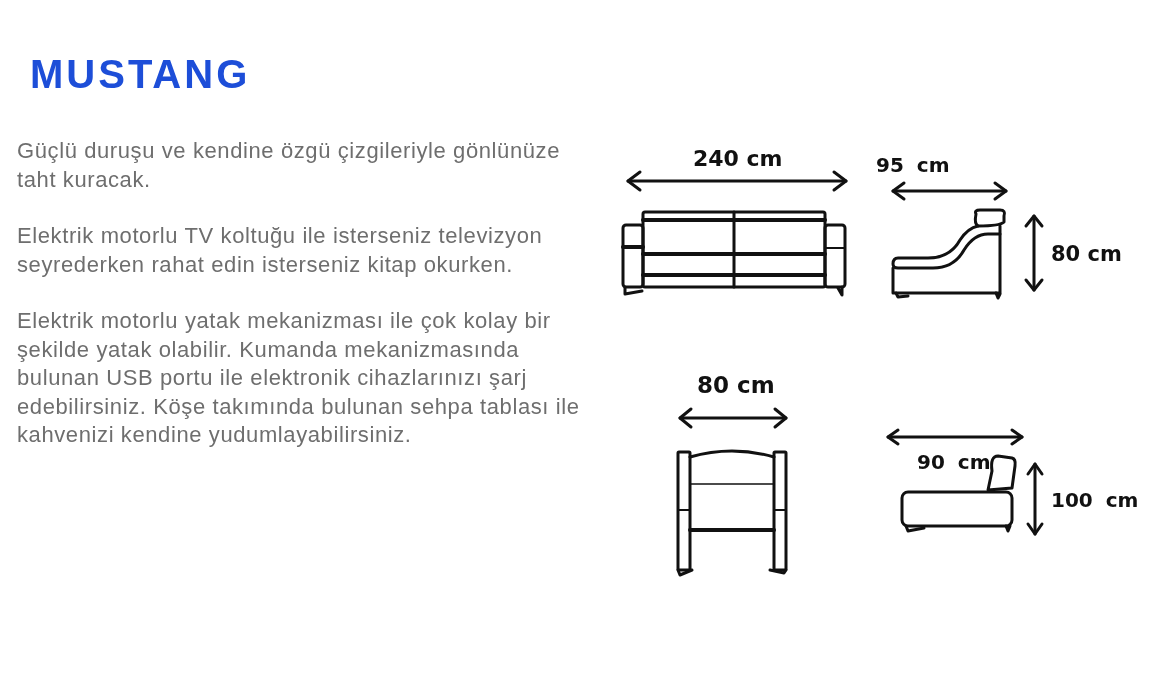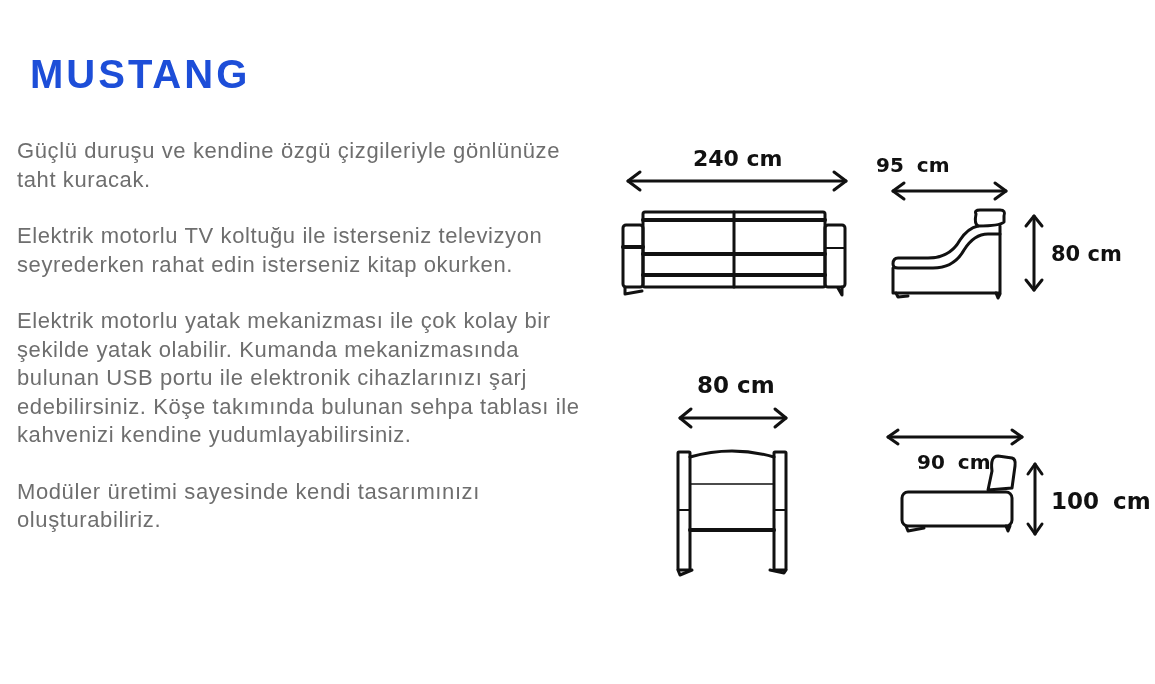--- a/index.html
+++ b/index.html
@@ -12,21 +12,20 @@
 </style>
 </head>
 <body>
 
 <h1 class="title">MUSTANG</h1>
 
 <div class="desc">
   <p>Güçlü duruşu ve kendine özgü çizgileriyle gönlünüze taht kuracak.</p>
   <p>Elektrik motorlu TV koltuğu ile isterseniz televizyon seyrederken rahat edin isterseniz kitap okurken.</p>
   <p>Elektrik motorlu yatak mekanizması ile çok kolay bir şekilde yatak olabilir. Kumanda mekanizmasında bulunan USB portu ile elektronik cihazlarınızı şarj edebilirsiniz. Köşe takımında bulunan sehpa tablası ile kahvenizi kendine yudumlayabilirsiniz.</p>
-  <p>Modüler üretimi sayesinde kendi tasarımınızı oluşturabiliriz.</p>
 </div>
 
 <div class="dim" style="left:693px;top:146px;font-size:22px;">240 cm</div>
 <svg class="fig" style="left:620px;top:170px;" width="235" height="130">
   <g fill="none" stroke="#111" stroke-width="3" stroke-linecap="round" stroke-linejoin="round">
     <line x1="8" y1="11" x2="226" y2="11"></line>
     <polyline points="20,2 8,11 20,20"></polyline>
     <polyline points="214,2 226,11 214,20"></polyline>
     <rect x="23" y="42" width="182" height="75" rx="2"></rect>
     <line x1="114" y1="42" x2="114" y2="117"></line>
@@ -94,13 +93,13 @@
     <path d="M122,98 L124,103 L126,98"></path>
   </g>
 </svg>
 <svg class="fig" style="left:1024px;top:460px;" width="22" height="78">
   <g fill="none" stroke="#111" stroke-width="3" stroke-linecap="round" stroke-linejoin="round">
     <line x1="11" y1="4" x2="11" y2="74"></line>
     <polyline points="4,14 11,4 18,14"></polyline>
     <polyline points="4,64 11,74 18,64"></polyline>
   </g>
 </svg>
-<div class="dim" style="left:1051px;top:488px;font-size:23px;word-spacing:6px;">100 cm</div>
+<div class="dim" style="left:1051px;top:488px;font-size:20px;word-spacing:6px;">100 cm</div>
 
 </body></html>

